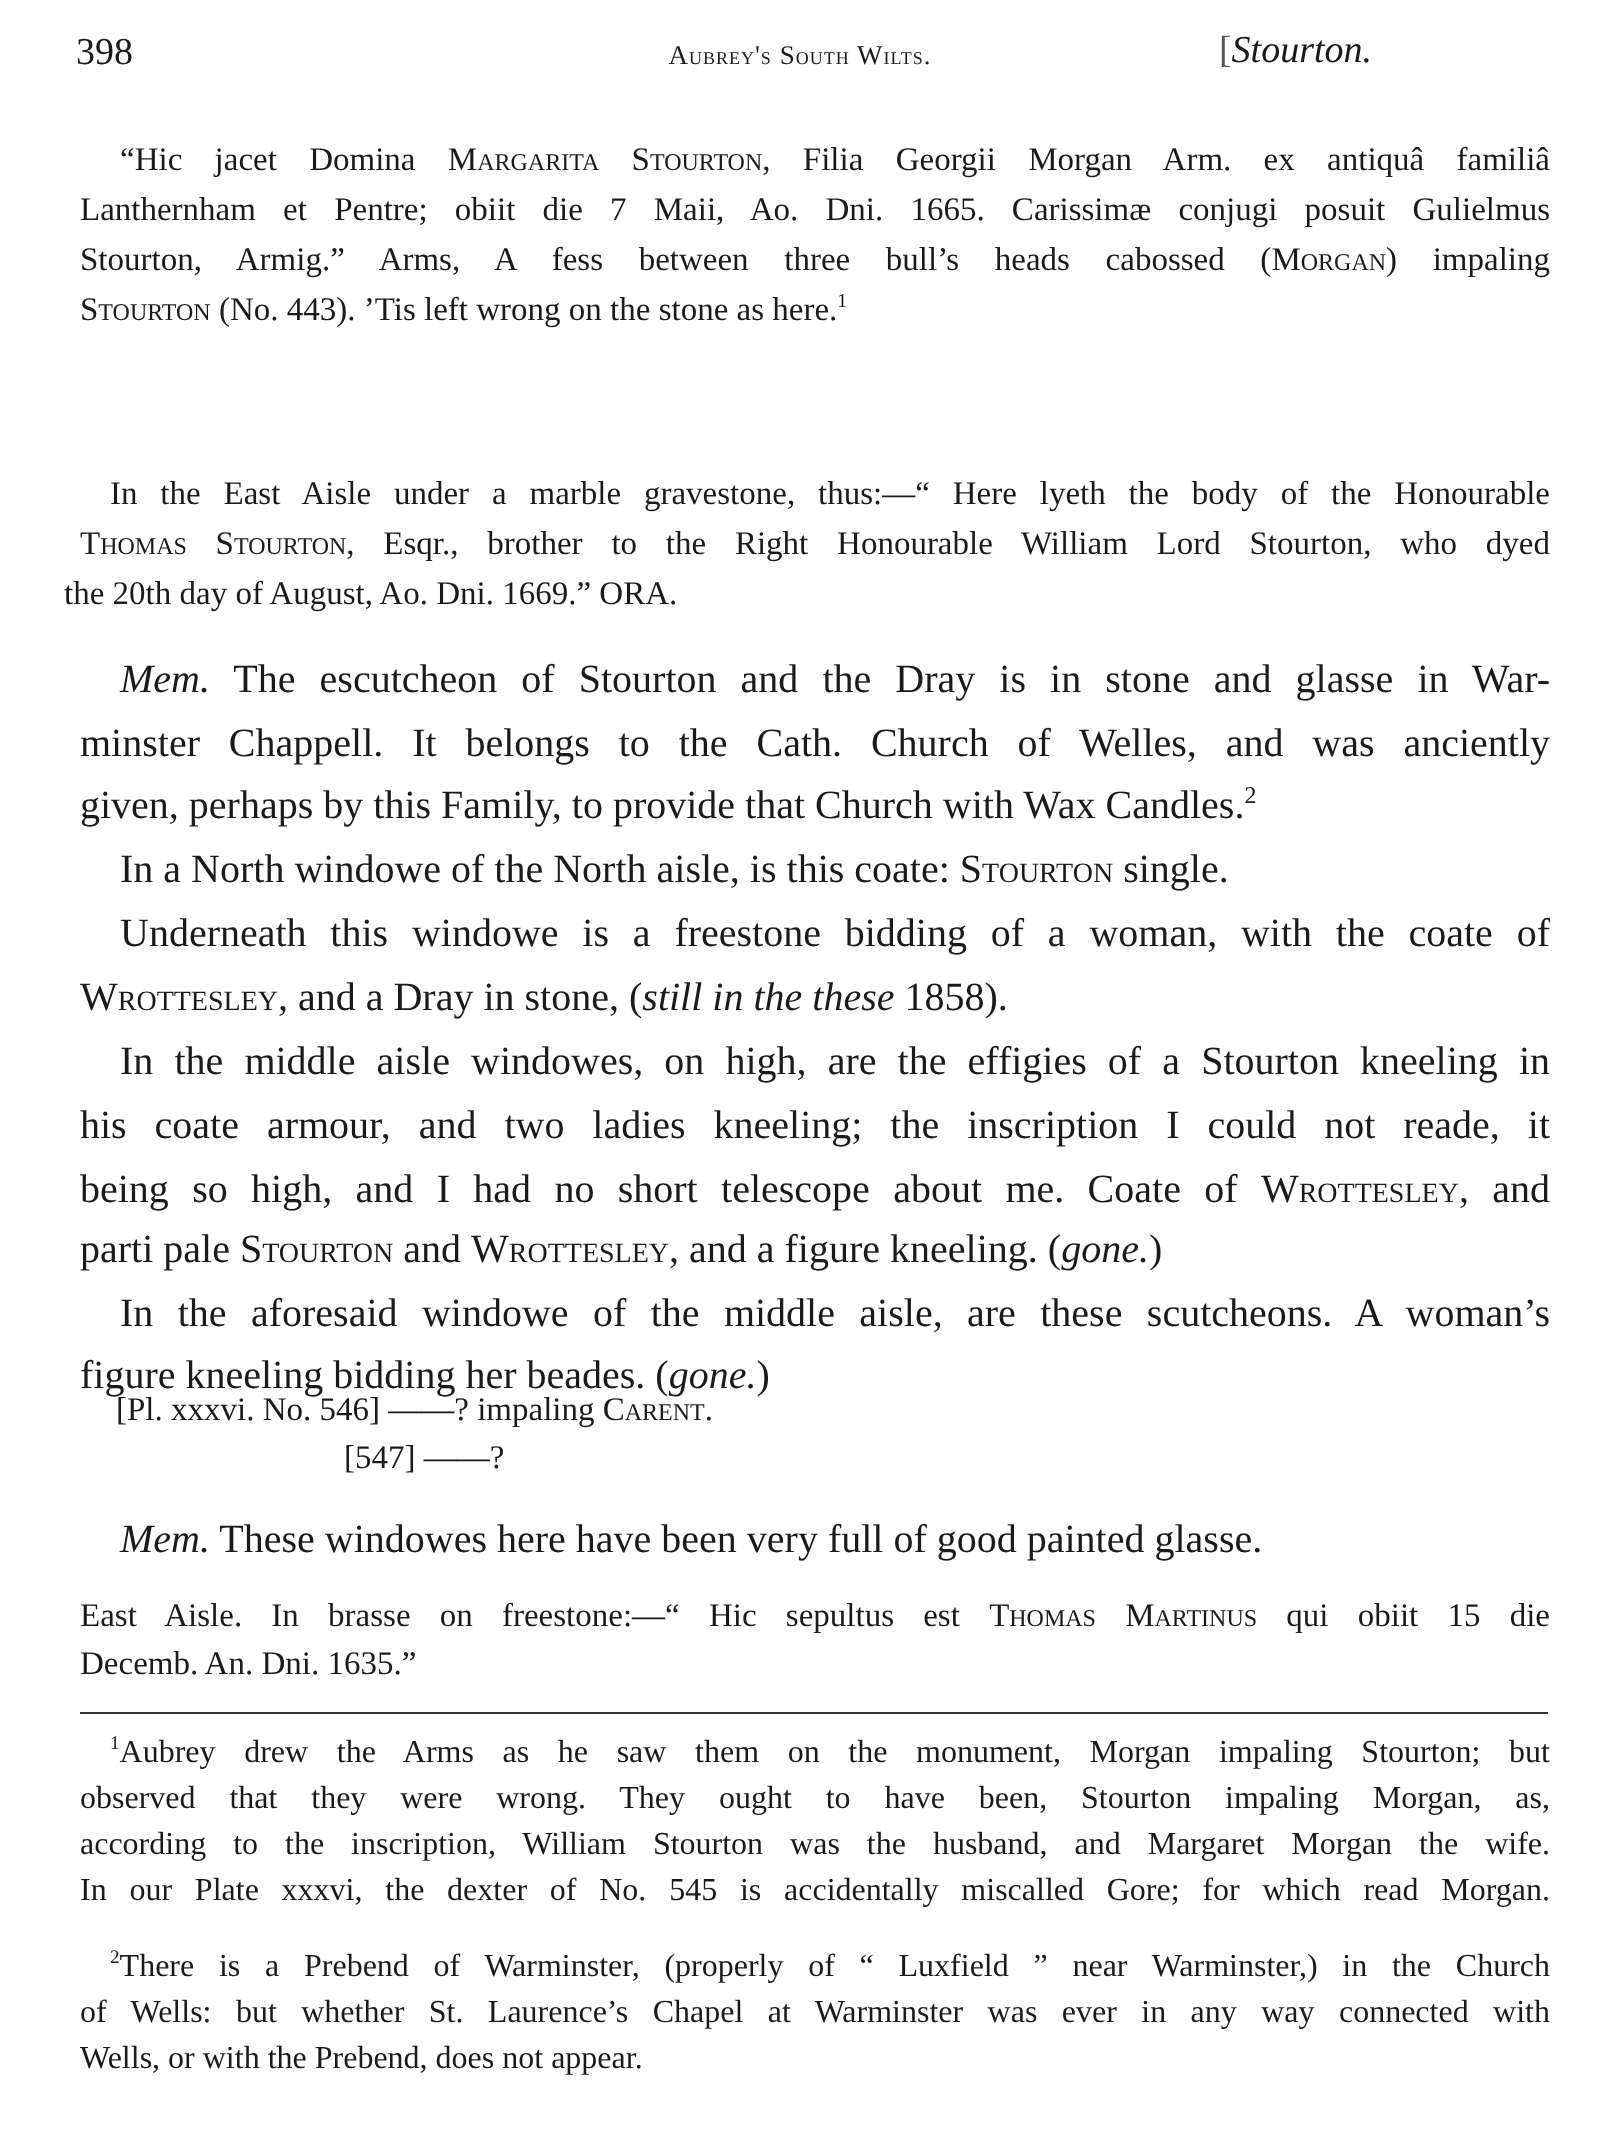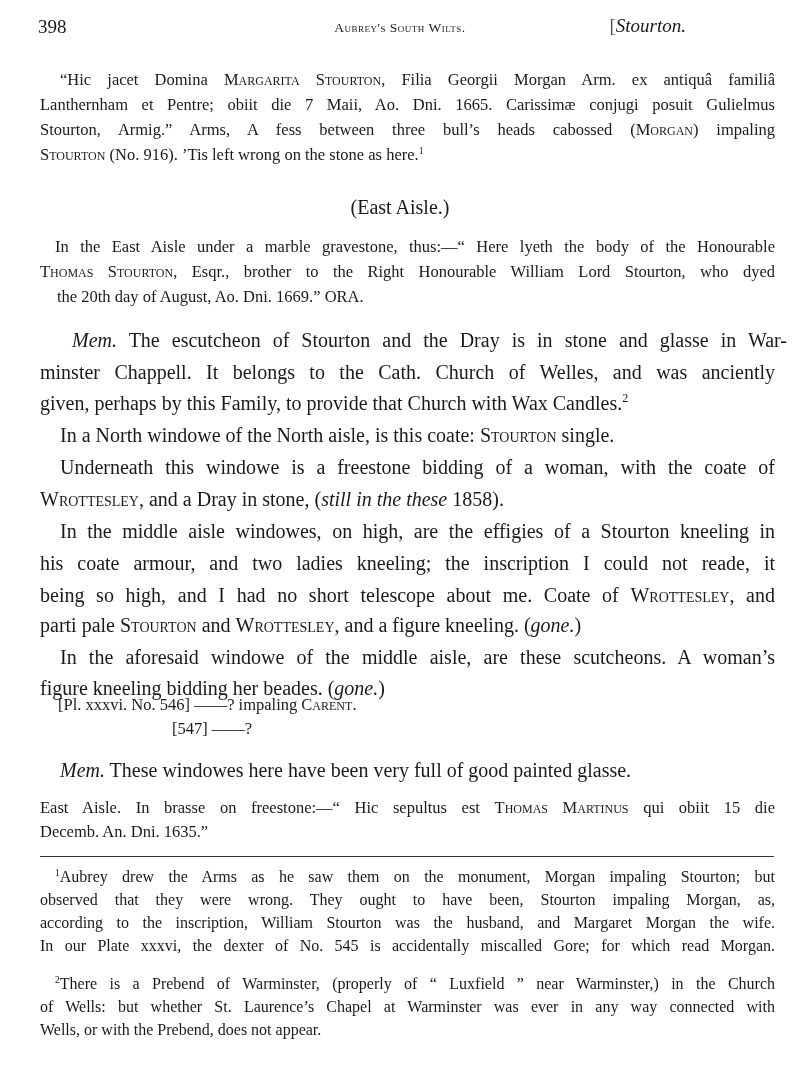--- a/index.html
+++ b/index.html
@@ -36,33 +36,32 @@
 <div class="page">
 
   <div class="abs hdr-num">398</div>
   <div class="abs hdr-title">Aubrey's South Wilts.</div>
   <div class="abs hdr-section"><span class="bracket">[</span><span>Stourton.</span></div>
 
   <div>
     <div class="abs small justify" style="left:60px; width:715px; top:70px;"><span>“Hic jacet Domina </span><span class="sc">Margarita Stourton</span><span>, Filia Georgii Morgan Arm. ex antiquâ familiâ</span></div>
     <div class="abs small justify" style="left:40px; width:735px; top:95px;">Lanthernham et Pentre; obiit die 7 Maii, Ao. Dni. 1665.  Carissimæ conjugi posuit Gulielmus</div>
     <div class="abs small justify" style="left:40px; width:735px; top:120px;"><span>Stourton, Armig.”  Arms, A fess between three bull’s heads cabossed (</span><span class="sc">Morgan</span><span>) impaling</span></div>
-    <div class="abs small" style="left:40px; top:145px;"><span class="sc">Stourton</span><span> (No. 916).  ’Tis left wrong on the stone as here.</span><sup>1</sup></div>
+    <div class="abs small" style="left:40px; top:145px;"><span class="sc">Stourton</span><span> (No. 443).  ’Tis left wrong on the stone as here.</span><sup>1</sup></div>
   </div>
 
-  <div class="abs large center" style="top:196px;">(East Aisle.)</div>
 
   <div>
     <div class="abs small justify" style="left:55px; width:720px; top:237px;">In the East Aisle under a marble gravestone, thus:—“ Here lyeth the body of the Honourable</div>
     <div class="abs small justify" style="left:40px; width:735px; top:262px;"><span class="sc">Thomas Stourton</span><span>, Esqr., brother to the Right Honourable William Lord Stourton, who dyed</span></div>
-    <div class="abs small" style="left:57px; top:287px;text-align:right;">the 20th day of August, Ao. Dni. 1669.”   ORA.</div>
+    <div class="abs small" style="left:32px; top:287px;text-align:right;">the 20th day of August, Ao. Dni. 1669.”   ORA.</div>
   </div>
 
   <div>
-    <div class="abs large justify" style="left:72px; width:715px; top:329px;"><span class="it">Mem.</span><span>  The escutcheon of Stourton and the Dray is in stone and glasse in War-</span></div>
+    <div class="abs large justify" style="left:60px; width:715px; top:329px;"><span class="it">Mem.</span><span>  The escutcheon of Stourton and the Dray is in stone and glasse in War-</span></div>
     <div class="abs large justify" style="left:40px; width:735px; top:361px;">minster Chappell.  It belongs to the Cath. Church of Welles, and was anciently</div>
     <div class="abs large" style="left:40px; top:392px;"><span>given, perhaps by this Family, to provide that Church with Wax Candles.</span><sup>2</sup></div>
   </div>
 
   <div class="abs large" style="left:60px; top:424px;"><span>In a North windowe of the North aisle, is this coate: </span><span class="sc">Stourton</span><span> single.</span></div>
 
   <div>
     <div class="abs large justify" style="left:60px; width:715px; top:456px;">Underneath this windowe is a freestone bidding of a woman, with the coate of</div>
     <div class="abs large" style="left:40px; top:488px;"><span class="sc">Wrottesley</span><span>, and a Dray in stone, (</span><span class="it">still in the these</span><span> 1858).</span></div>
   </div>

